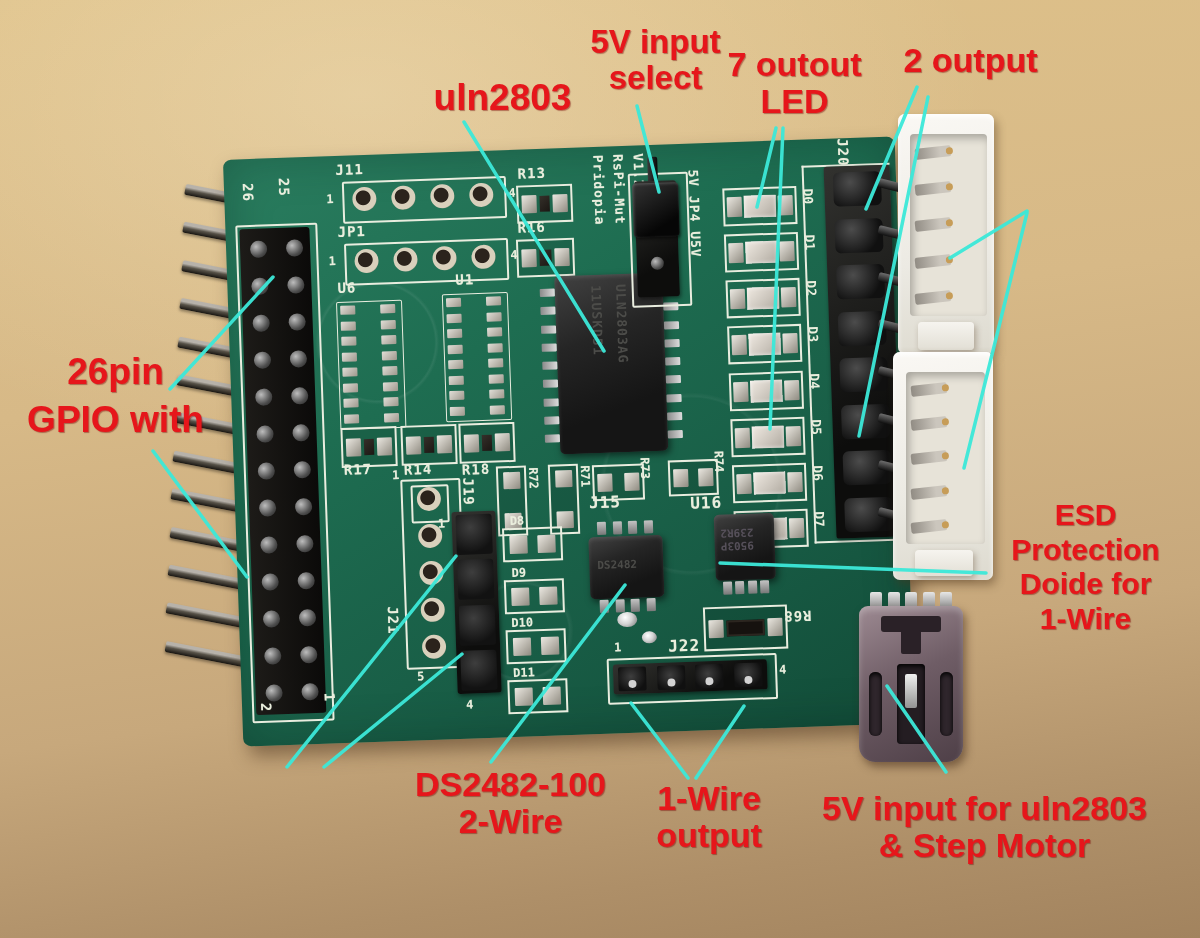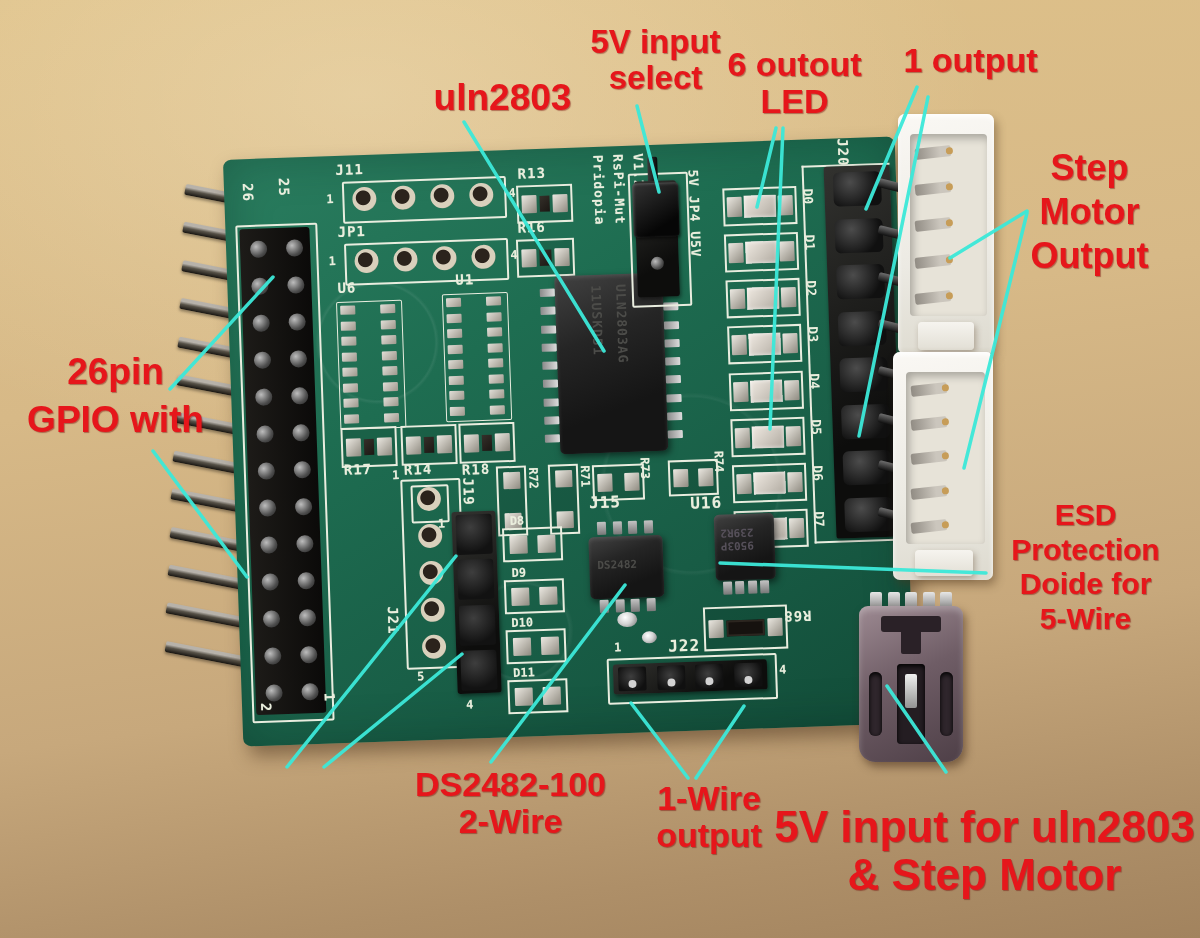--- a/index.html
+++ b/index.html
@@ -114,21 +114,21 @@
   #an-select{left:578px;top:24px;width:155px;font-size:33px;}
   #an-led{left:712px;top:46px;width:165px;font-size:34px;}
   #an-8out{left:893px;top:42px;width:155px;font-size:34px;}
   #an-uln{left:400px;top:78px;width:205px;font-size:37px;}
   #an-step{left:1022px;top:146px;width:135px;font-size:36px;line-height:1.22;}
   #an-gpio{left:18px;top:348px;width:195px;font-size:37px;line-height:1.3;}
   #an-esd{left:988px;top:498px;width:195px;font-size:30px;line-height:1.15;}
   #an-i2c{left:138px;top:766px;width:278px;font-size:34px;}
   #an-ds{left:408px;top:766px;width:205px;font-size:34px;}
   #an-1w{left:634px;top:780px;width:150px;font-size:34px;}
-  #an-5v{left:772px;top:790px;width:425px;font-size:44px;margin-top:13px;}
+  #an-5v{left:772px;top:790px;width:425px;font-size:34px;}
   .lines{position:absolute;inset:0;z-index:45;pointer-events:none;}
   .lines line{stroke:#3ce9d9;stroke-width:3.5;stroke-linecap:round;opacity:.95;}
 </style>
 </head>
 <body>
 
 <div id="stage">
   <div class="bg"></div>
 
   <div class="board">
@@ -569,32 +569,29 @@
     <line x1="287" y1="767" x2="456" y2="556"></line>
     <line x1="324" y1="767" x2="462" y2="654"></line>
     <line x1="491" y1="762" x2="625" y2="585"></line>
     <line x1="688" y1="778" x2="631" y2="703"></line>
     <line x1="696" y1="778" x2="744" y2="706"></line>
     <line x1="946" y1="772" x2="887" y2="686"></line>
   </svg>
 
   <div class="anno" id="an-select">5V input
 select</div>
-  <div class="anno" id="an-led">6 outout
+  <div class="anno" id="an-led">7 outout
 LED</div>
-  <div class="anno" id="an-8out">1 output</div>
+  <div class="anno" id="an-8out">2 output</div>
   <div class="anno" id="an-uln">uln2803</div>
-  <div class="anno" id="an-step">Step
-Motor
-Output</div>
   <div class="anno" id="an-gpio">26pin
 GPIO with</div>
   <div class="anno" id="an-esd">ESD
 Protection
 Doide for
-5-Wire</div>
+1-Wire</div>
   <div class="anno" id="an-ds">DS2482-100
 2-Wire</div>
   <div class="anno" id="an-1w">1-Wire
 output</div>
   <div class="anno" id="an-5v">5V input for uln2803
 &amp; Step Motor</div>
 </div>
 
 </body></html>

